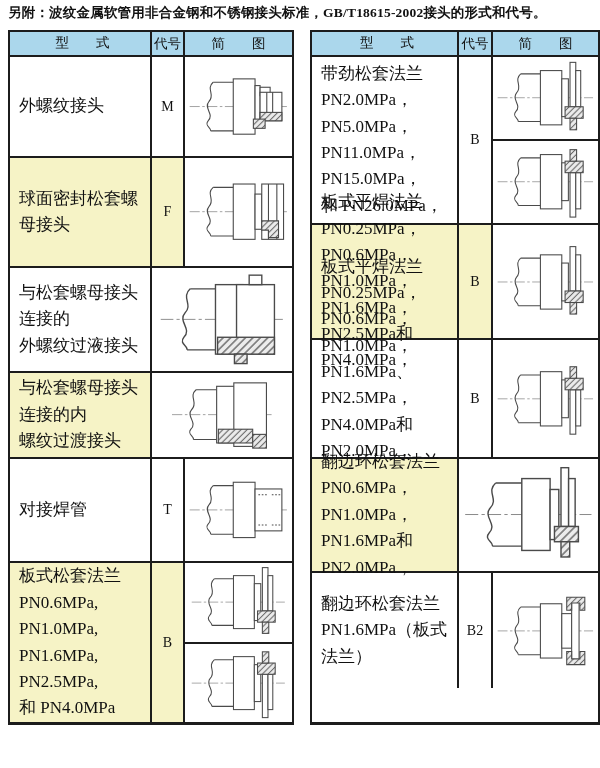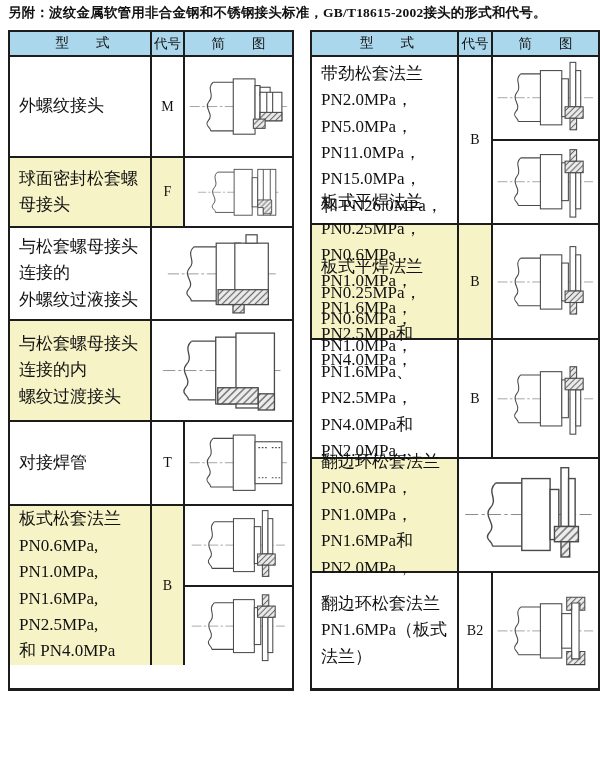--- a/index.html
+++ b/index.html
@@ -159,63 +159,63 @@
         <div class="diag-box" aria-label="male-thread-fitting-diagram">
           <svg viewBox="0 0 120 90">
               <g class="ink">
                 <use href="#fit-m"></use>
               </g>
             </svg>
         </div>
       </div>
     </div>
 
-    <div class="row hl" style="height:70px">
+    <div class="row hl" style="height:110px">
       <div class="cell c1">球面密封松套螺母接头</div>
       <div class="cell c2">F</div>
       <div class="cell c3">
         <div class="diag-box" aria-label="spherical-seal-loose-nut-fitting-diagram">
           <svg viewBox="0 0 120 90">
               <g class="ink">
                 <use href="#fit-f"></use>
               </g>
             </svg>
         </div>
       </div>
     </div>
 
-    <div class="row" style="height:93px">
+    <div class="row" style="height:105px">
       <div class="cell c1">与松套螺母接头连接的
 外螺纹过液接头</div>
       <div class="cell c3">
         <div class="diag-box" aria-label="male-thread-adapter-fitting-diagram">
           <svg viewBox="0 0 120 90">
               <g class="ink">
                 <use href="#fit-mm"></use>
               </g>
             </svg>
         </div>
       </div>
     </div>
 
-    <div class="row hl" style="height:101px">
+    <div class="row hl" style="height:86px">
       <div class="cell c1">与松套螺母接头连接的内
 螺纹过渡接头</div>
       <div class="cell c3">
         <div class="diag-box" aria-label="female-thread-adapter-fitting-diagram">
           <svg viewBox="0 0 120 90">
               <g class="ink">
                 <use href="#fit-mf"></use>
               </g>
             </svg>
         </div>
       </div>
     </div>
 
-    <div class="row" style="height:84px">
+    <div class="row" style="height:104px">
       <div class="cell c1">对接焊管</div>
       <div class="cell c2">T</div>
       <div class="cell c3">
         <div class="diag-box" aria-label="butt-weld-pipe-diagram">
           <svg viewBox="0 0 120 90">
               <g class="ink">
                 <use href="#fit-t"></use>
               </g>
             </svg>
         </div>

